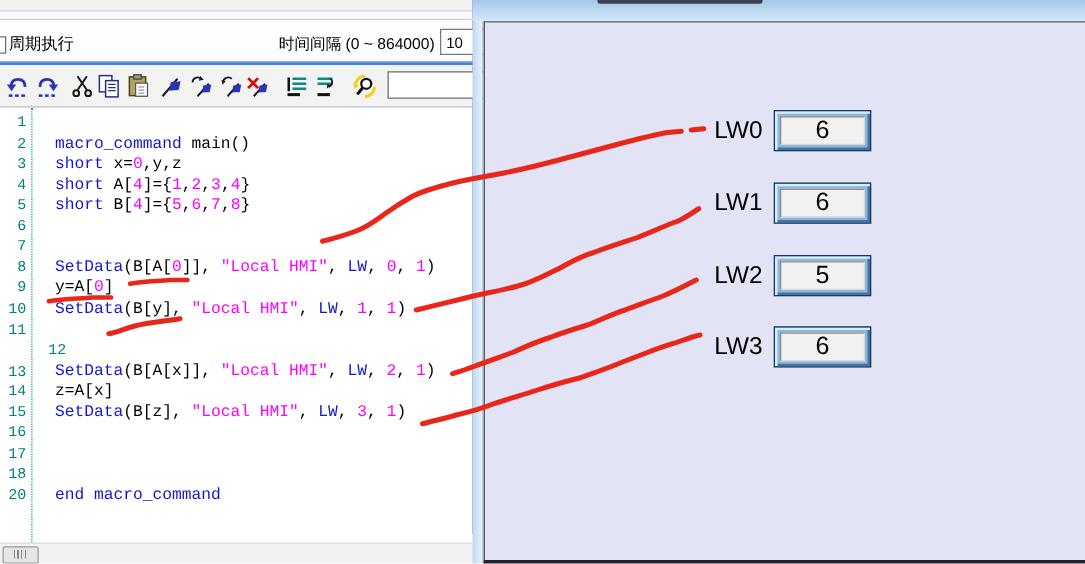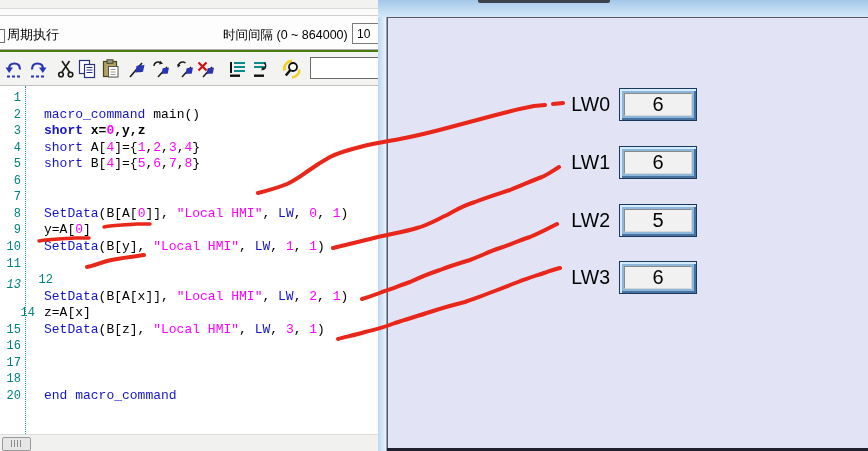--- a/index.html
+++ b/index.html
@@ -1,20 +1,20 @@
 <!DOCTYPE html>
 <html><head>
 <meta charset="utf-8">
 <style>
   html,body{margin:0;padding:0;background:#fff;}
   #app{position:relative;width:868px;height:451px;overflow:hidden;
        font-family:"Liberation Sans",sans-serif;background:#fff;}
 
   
-  .left-win{position:absolute;left:0;top:0;width:378px;height:427px;background:#4d7c0f;
+  .left-win{position:absolute;left:0;top:0;width:378px;height:427px;background:#3b82f6;
             border-right:1px solid #6d28d9;}
   .strip1{position:absolute;left:0;top:0;width:378px;height:8px;background:#f2f2f1;
           border-bottom:1px solid #d9d9d9;}
   .strip2{position:absolute;left:0;top:9px;width:378px;height:6px;background:#fbfbfb;
           border-bottom:1px solid #cfcfcf;}
   .param-row{position:absolute;left:0;top:16px;width:378px;height:33px;background:#fdfdfd;}
   .cb{position:absolute;left:-9px;top:13px;width:12px;height:12px;background:#fff;
       border:1px solid #6f6f6f;}
   .cycle-label{position:absolute;left:7px;top:10px;font-size:13px;color:#000;}
   .interval-label{position:absolute;left:223px;top:11px;font-size:12.5px;color:#000;white-space:nowrap;}
@@ -198,33 +198,33 @@
           <div class="lnum" style="top: 37.1px;">3</div>
           <div class="lnum" style="top: 53.65px;">4</div>
           <div class="lnum" style="top: 70.2px;">5</div>
           <div class="lnum" style="top: 86.75px;">6</div>
           <div class="lnum" style="top: 103.3px;">7</div>
           <div class="lnum" style="top: 119.85px;">8</div>
           <div class="lnum" style="top: 136.4px;">9</div>
           <div class="lnum" style="top: 152.95px;">10</div>
           <div class="lnum" style="top: 169.5px; text-align: right;">11</div>
           <div class="lnum" style="top: 186.05px; padding-left: 32px;">12</div>
-          <div class="lnum" style="top: 191px; font-style: italic;">13</div>
-          <div class="lnum" style="top: 219.15px; padding-left: 14px;">14</div>
+          <div class="lnum" style="top: 204px;">13</div>
+          <div class="lnum" style="top: 219.15px;">14</div>
           <div class="lnum" style="top: 235.7px;">15</div>
           <div class="lnum" style="top: 252.25px; text-align: right;">16</div>
           <div class="lnum" style="top: 268.8px;">17</div>
           <div class="lnum" style="top: 285.35px;">18</div>
           <div class="lnum" style="top: 301.9px;">20</div>
         </div>
       <div class="gutter-sep"></div>
       <div>
           <div class="crow" style="top: 4px;"></div>
           <div class="crow" style="top: 20.55px;"><span class="k">macro_command</span><span class="p"> main()</span></div>
-          <div class="crow" style="top: 37.1px; font-weight: bold;"><span class="k">short</span><span class="p"> x=</span><span class="n">0</span><span class="p">,y,z</span></div>
+          <div class="crow" style="top: 37.1px;"><span class="k">short</span><span class="p"> x=</span><span class="n">0</span><span class="p">,y,z</span></div>
           <div class="crow" style="top: 53.65px; font-family: Liberation Mono, monospace;"><span class="k">short</span><span class="p"> A[</span><span class="n">4</span><span class="p">]={</span><span class="n">1</span><span class="p">,</span><span class="n">2</span><span class="p">,</span><span class="n">3</span><span class="p">,</span><span class="n">4</span><span class="p">}</span></div>
           <div class="crow" style="top: 70.2px;"><span class="k">short</span><span class="p"> B[</span><span class="n">4</span><span class="p">]={</span><span class="n">5</span><span class="p">,</span><span class="n">6</span><span class="p">,</span><span class="n">7</span><span class="p">,</span><span class="n">8</span><span class="p">}</span></div>
           <div class="crow" style="top: 86.75px;"></div>
           <div class="crow" style="top: 103.3px;"></div>
           <div class="crow" style="top: 119.85px;"><span class="k">SetData</span><span class="p">(B[A[</span><span class="n">0</span><span class="p">]], </span><span class="s">"Local HMI"</span><span class="p">, </span><span class="k">LW</span><span class="p">, </span><span class="n">0</span><span class="p">, </span><span class="n">1</span><span class="p">)</span></div>
           <div class="crow" style="top: 136.4px;"><span class="p">y=A[</span><span class="n">0</span><span class="p">]</span></div>
           <div class="crow" style="top: 152.95px;"><span class="k">SetData</span><span class="p">(B[y], </span><span class="s">"Local HMI"</span><span class="p">, </span><span class="k">LW</span><span class="p">, </span><span class="n">1</span><span class="p">, </span><span class="n">1</span><span class="p">)</span></div>
           <div class="crow" style="top: 169.5px;"></div>
           <div class="crow" style="top: 186.05px;"></div>
           <div class="crow" style="top: 202.6px;"><span class="k">SetData</span><span class="p">(B[A[x]], </span><span class="s">"Local HMI"</span><span class="p">, </span><span class="k">LW</span><span class="p">, </span><span class="n">2</span><span class="p">, </span><span class="n">1</span><span class="p">)</span></div>

